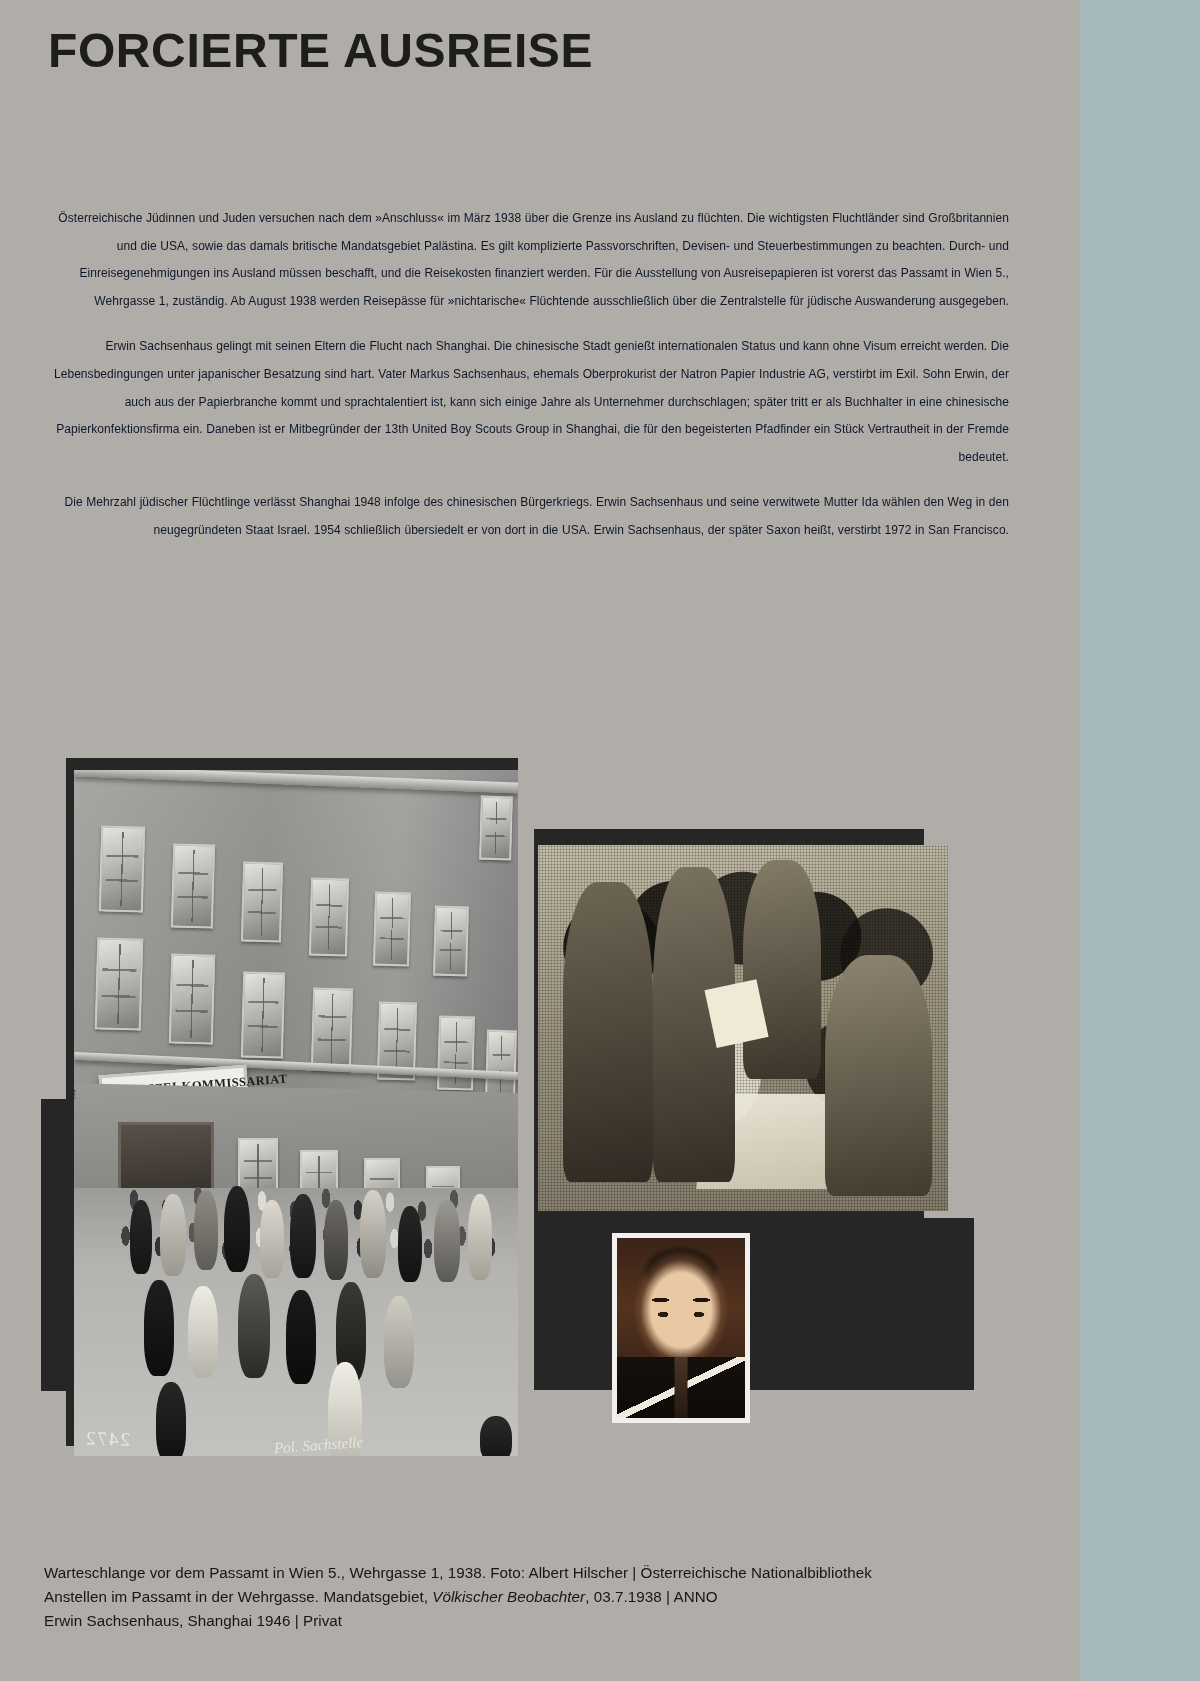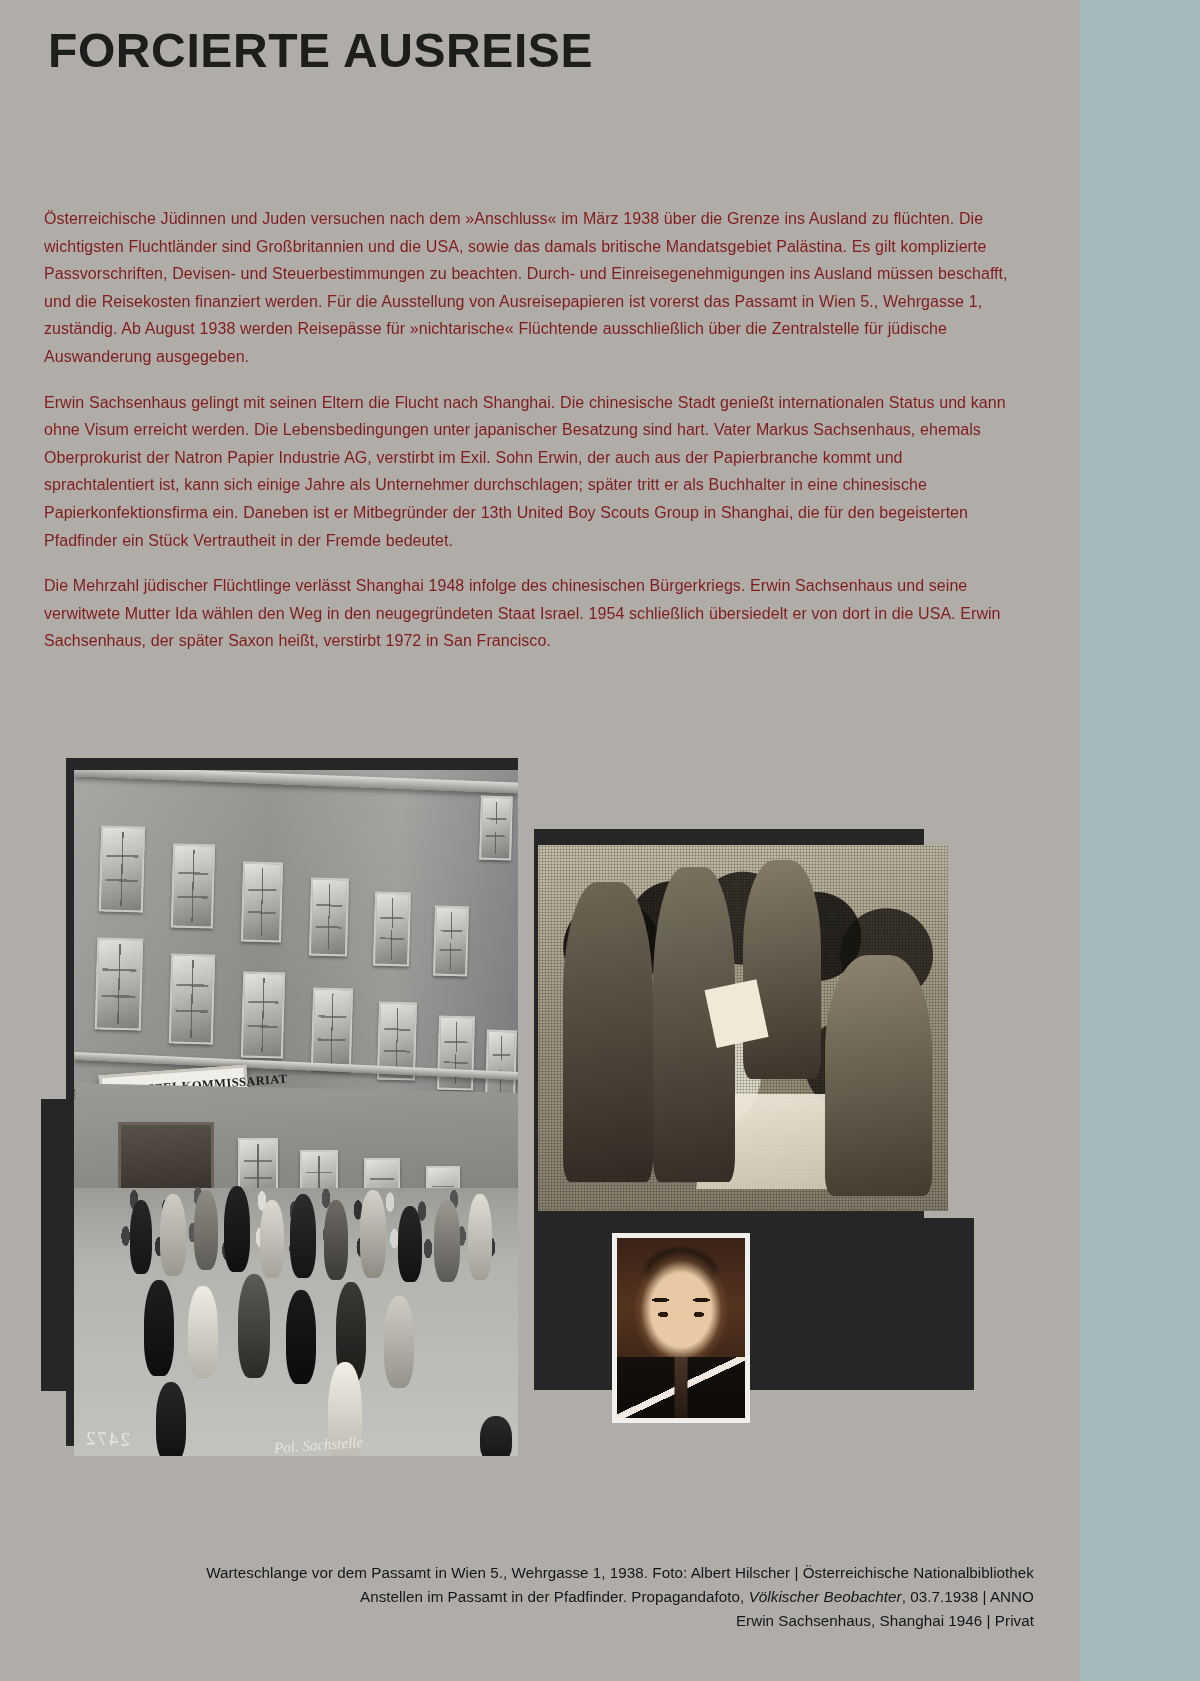--- a/index.html
+++ b/index.html
@@ -35,24 +35,24 @@
     line-height:1.05;
     white-space:nowrap;
   }
 
   
   #body-copy {
     position:absolute; left:44px; top:205px;
     width:965px;
   }
   #body-copy p {
-    font-size:16px;
+    font-size:12px;
     line-height:27.6px;
-    color:#7f1d1d;
-    text-align:left;
+    color:#0f172a;
+    text-align:right;
     letter-spacing:0.05px;
     margin-bottom:18px;
     word-spacing:0.2px;
   }
   #body-copy p:last-child { margin-bottom:8px; }
 
   
   #collage {
     position:absolute;
     left:0; top:756px;
@@ -230,21 +230,20 @@
     position:absolute; left:0; right:0; top:33%; height:6px;
     background:
       radial-gradient(ellipse 12px 3px at 34% 50%, #20140d 0 70%, transparent 72%),
       radial-gradient(ellipse 12px 3px at 66% 50%, #20140d 0 70%, transparent 72%);
   }
 
   
   #captions {
     position:absolute; left:44px; top:1561px;
     width:990px;
-    text-align:right;
   }
   #captions .cap-line {
     font-size:15.2px;
     line-height:24px;
     color:#15161a;
     white-space:nowrap;
     letter-spacing:0.05px;
   }
   #captions em { font-style:italic; }
 </style>
@@ -364,21 +363,21 @@
       <div class="portrait-tie"></div>
     </div>
 
   </div>
 
   <div id="captions">
     <div class="cap-line">
       <span>Warteschlange vor dem Passamt in Wien 5., Wehrgasse 1, 1938. Foto: Albert Hilscher | Österreichische Nationalbibliothek</span>
     </div>
     <div class="cap-line">
-      <span>Anstellen im Passamt in der Pfadfinder. Propagandafoto, </span><em>Völkischer Beobachter</em><span>, 03.7.1938 | ANNO</span>
+      <span>Anstellen im Passamt in der Wehrgasse. Mandatsgebiet, </span><em>Völkischer Beobachter</em><span>, 03.7.1938 | ANNO</span>
     </div>
     <div class="cap-line">
       <span>Erwin Sachsenhaus, Shanghai 1946 | Privat</span>
     </div>
   </div>
 
 </div>
 
 <div id="right-rail"></div>
 

